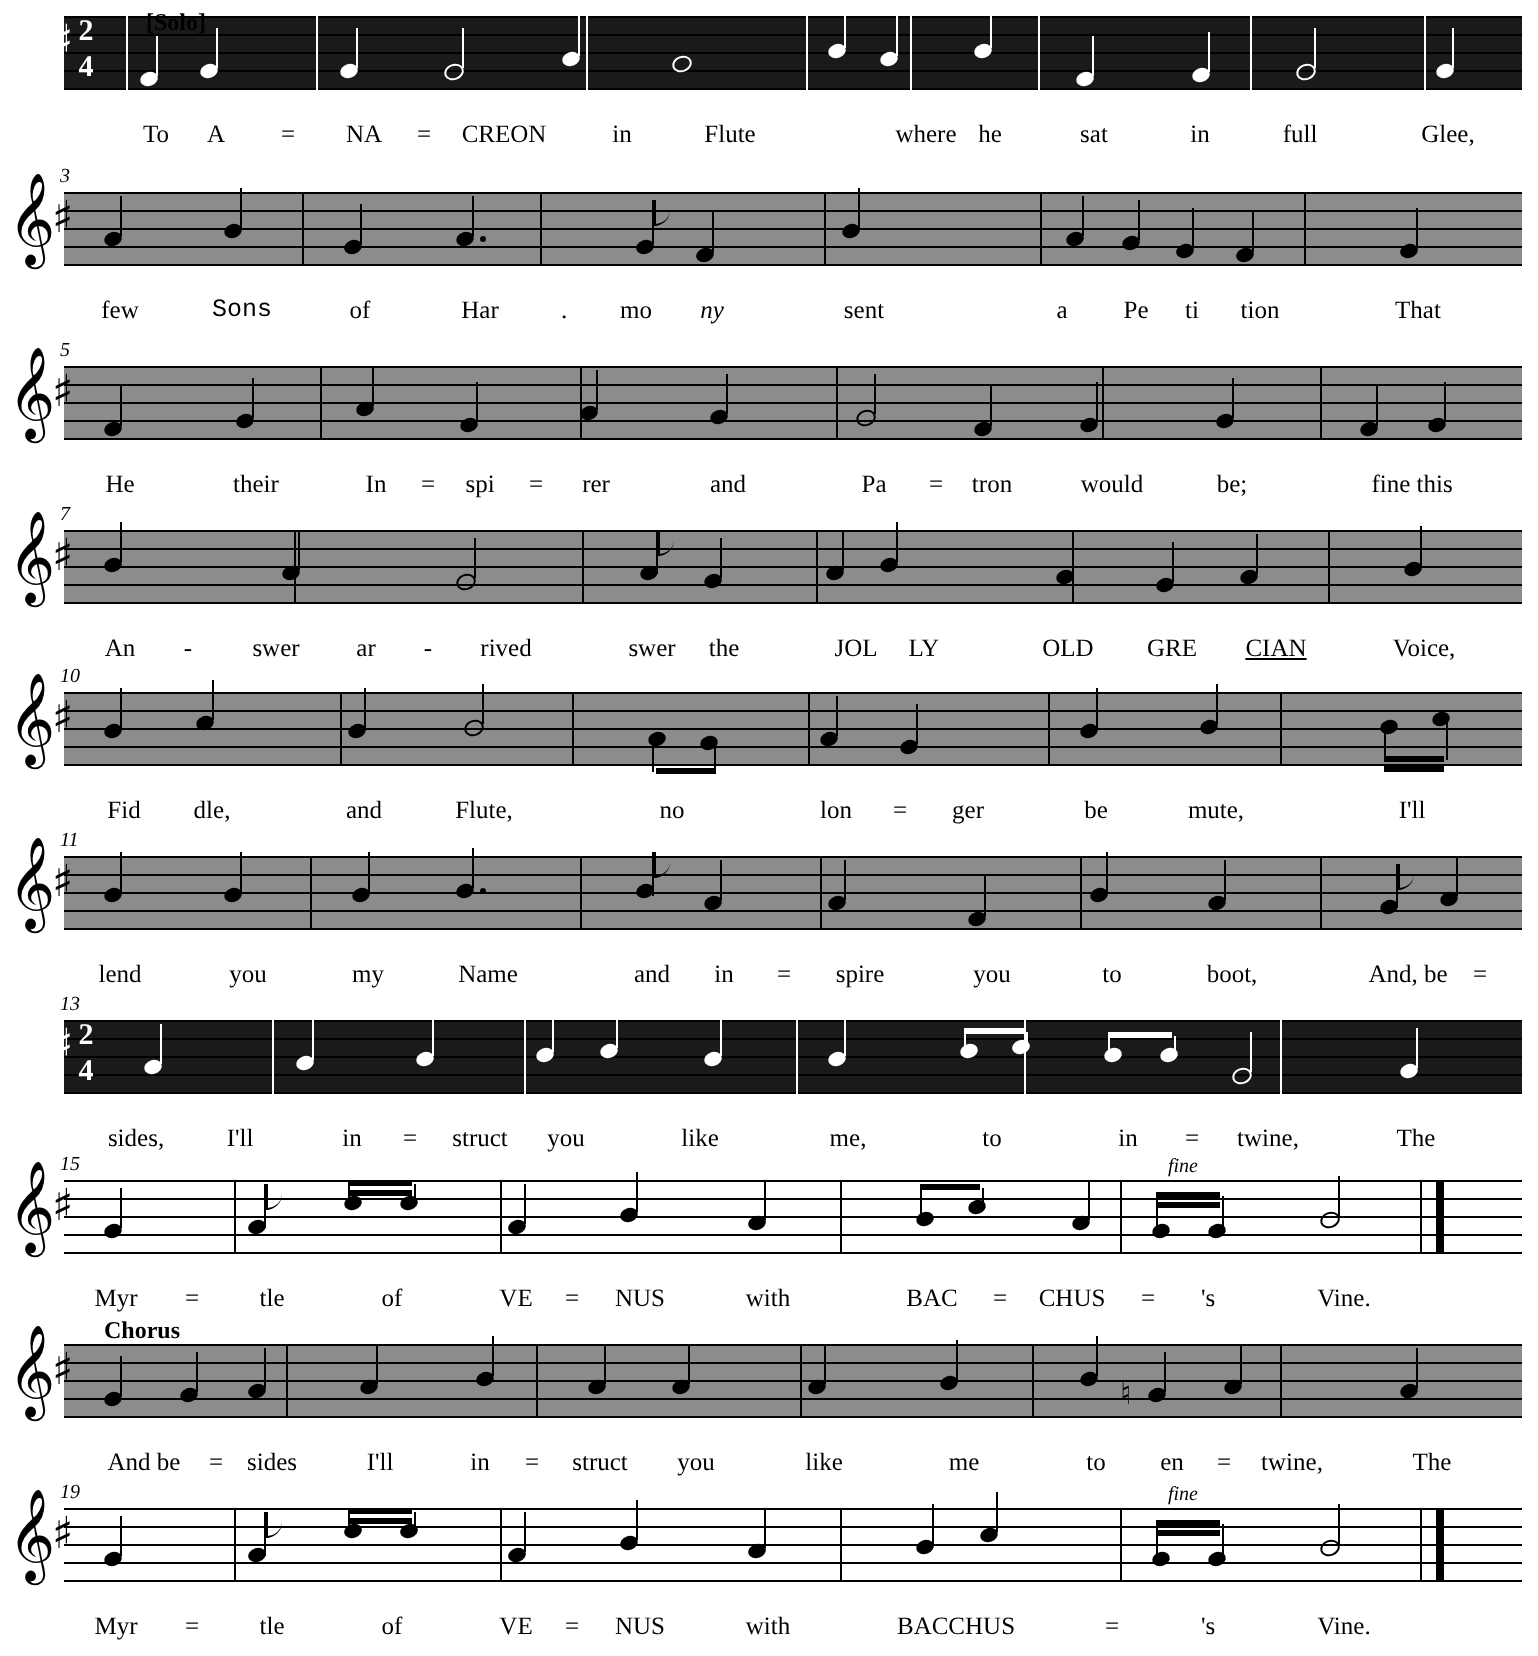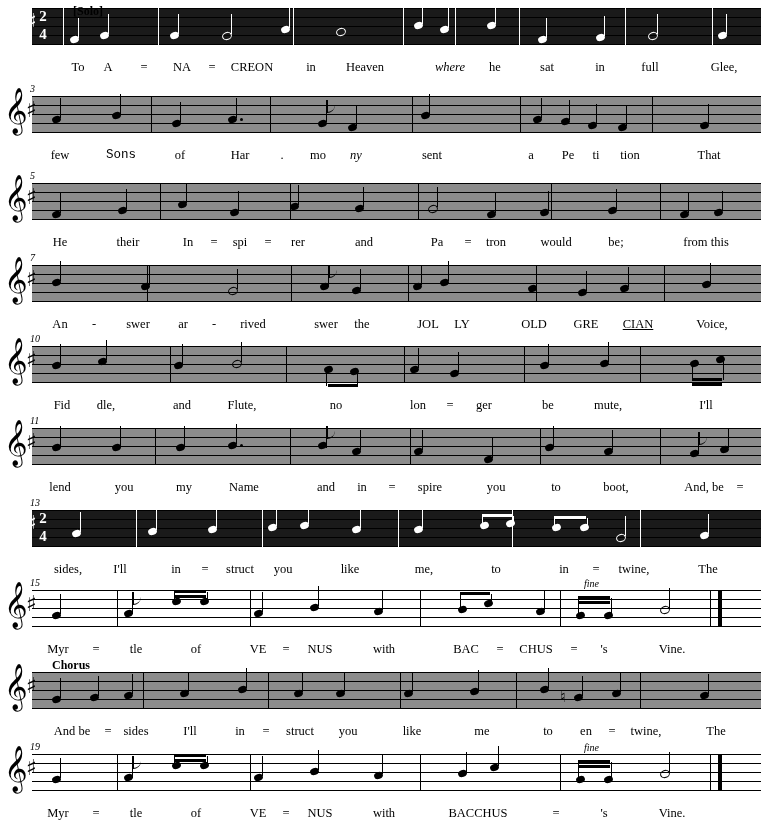--- a/index.html
+++ b/index.html
@@ -88,22 +88,22 @@
     <div class="note" style="left:718px;top:24px;background:#fff;"></div>
       <div class="stem" style="left:726px;top:6px;height:20px;background:#fff;"></div>
 
     <div class="lyric" style="left:78px;top:52px;">To</div>
     <div class="lyric" style="left:108px;top:52px;">A</div>
     <div class="lyric" style="left:144px;top:52px;">=</div>
     <div class="lyric" style="left:182px;top:52px;">NA</div>
     <div class="lyric" style="left:212px;top:52px;">=</div>
     <div class="lyric" style="left:252px;top:52px;">CREON</div>
     <div class="lyric" style="left:311px;top:52px;">in</div>
-    <div class="lyric" style="left:365px;top:52px;">Heaven</div>
-    <div class="lyric" style="left:450px;top:52px;font-style:italic;">where</div>
+    <div class="lyric" style="left:365px;top:52px;">Flute</div>
+    <div class="lyric" style="left:463px;top:52px;">where</div>
     <div class="lyric" style="left:495px;top:52px;">he</div>
     <div class="lyric" style="left:547px;top:52px;">sat</div>
     <div class="lyric" style="left:600px;top:52px;">in</div>
     <div class="lyric" style="left:650px;top:52px;">full</div>
     <div class="lyric" style="left:724px;top:52px;">Glee,</div>
   </div>
 
   <div class="system" style="top:96px;height:78px;">
     <div class="shade"></div>
     <div class="staff">
@@ -215,21 +215,21 @@
     <div class="lyric" style="left:214px;top:52px;">=</div>
     <div class="lyric" style="left:240px;top:52px;">spi</div>
     <div class="lyric" style="left:268px;top:52px;">=</div>
     <div class="lyric" style="left:298px;top:52px;">rer</div>
     <div class="lyric" style="left:364px;top:52px;">and</div>
     <div class="lyric" style="left:437px;top:52px;">Pa</div>
     <div class="lyric" style="left:468px;top:52px;">=</div>
     <div class="lyric" style="left:496px;top:52px;">tron</div>
     <div class="lyric" style="left:556px;top:52px;">would</div>
     <div class="lyric" style="left:616px;top:52px;">be;</div>
-    <div class="lyric" style="left:706px;top:52px;">from this</div>
+    <div class="lyric" style="left:706px;top:52px;">fine this</div>
   </div>
 
   <div class="system" style="top:265px;height:78px;">
     <div class="shade"></div>
     <div class="staff">
       <div class="line"></div>
         <div class="line"></div>
         <div class="line"></div>
         <div class="line"></div>
         <div class="line"></div>

